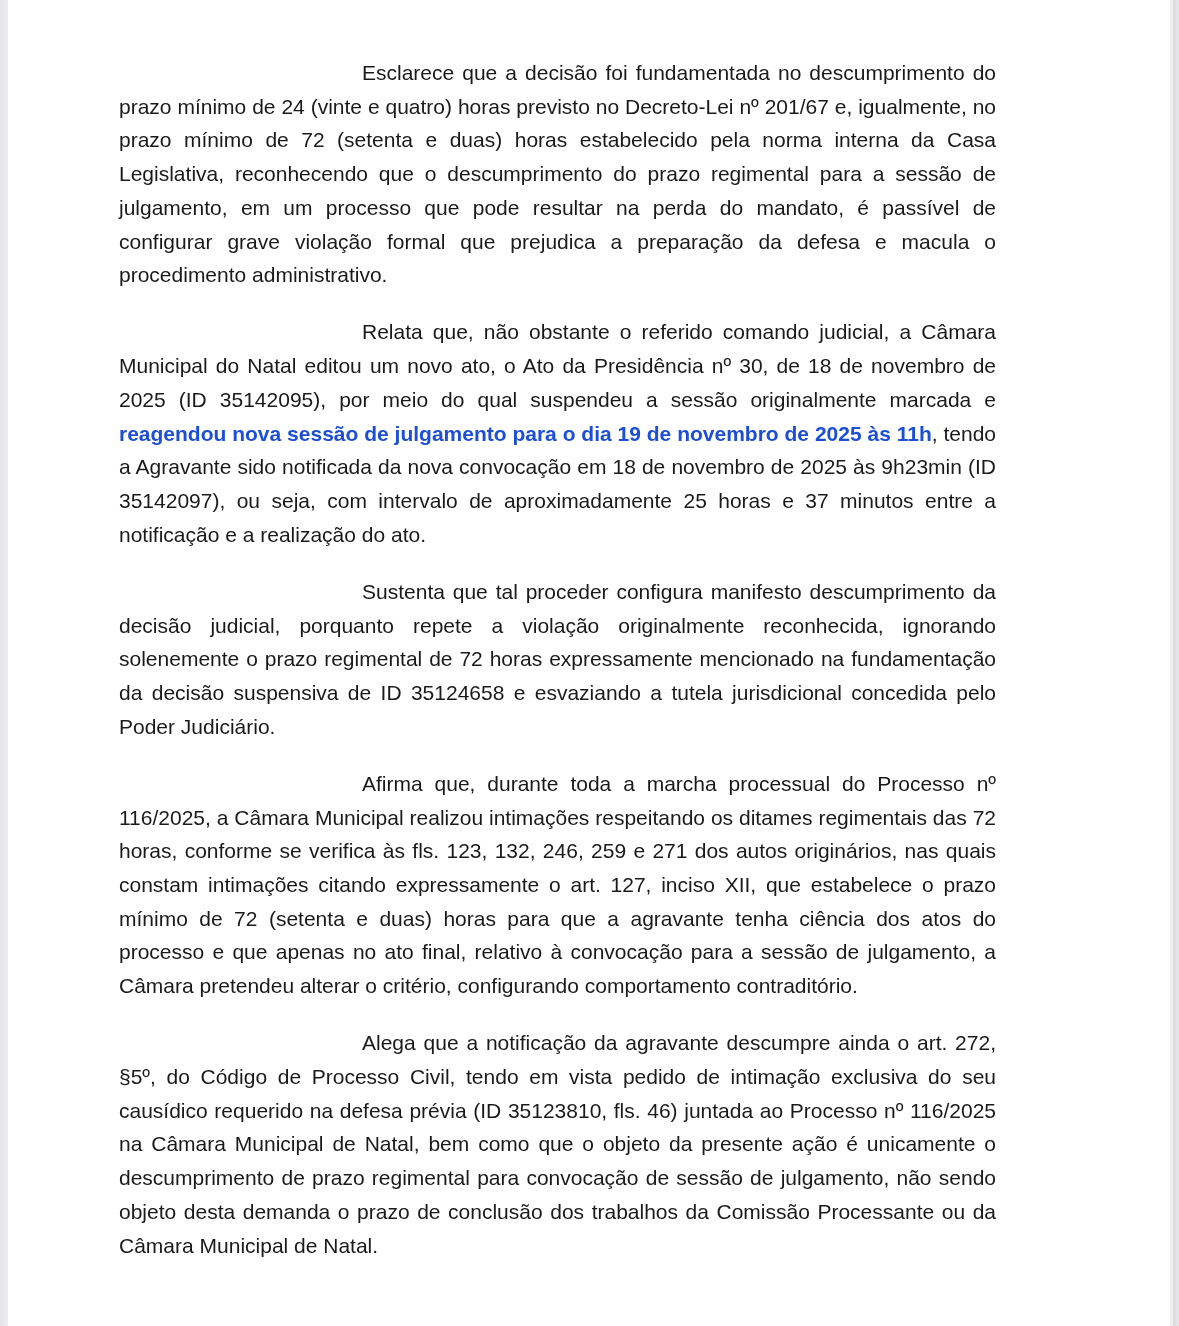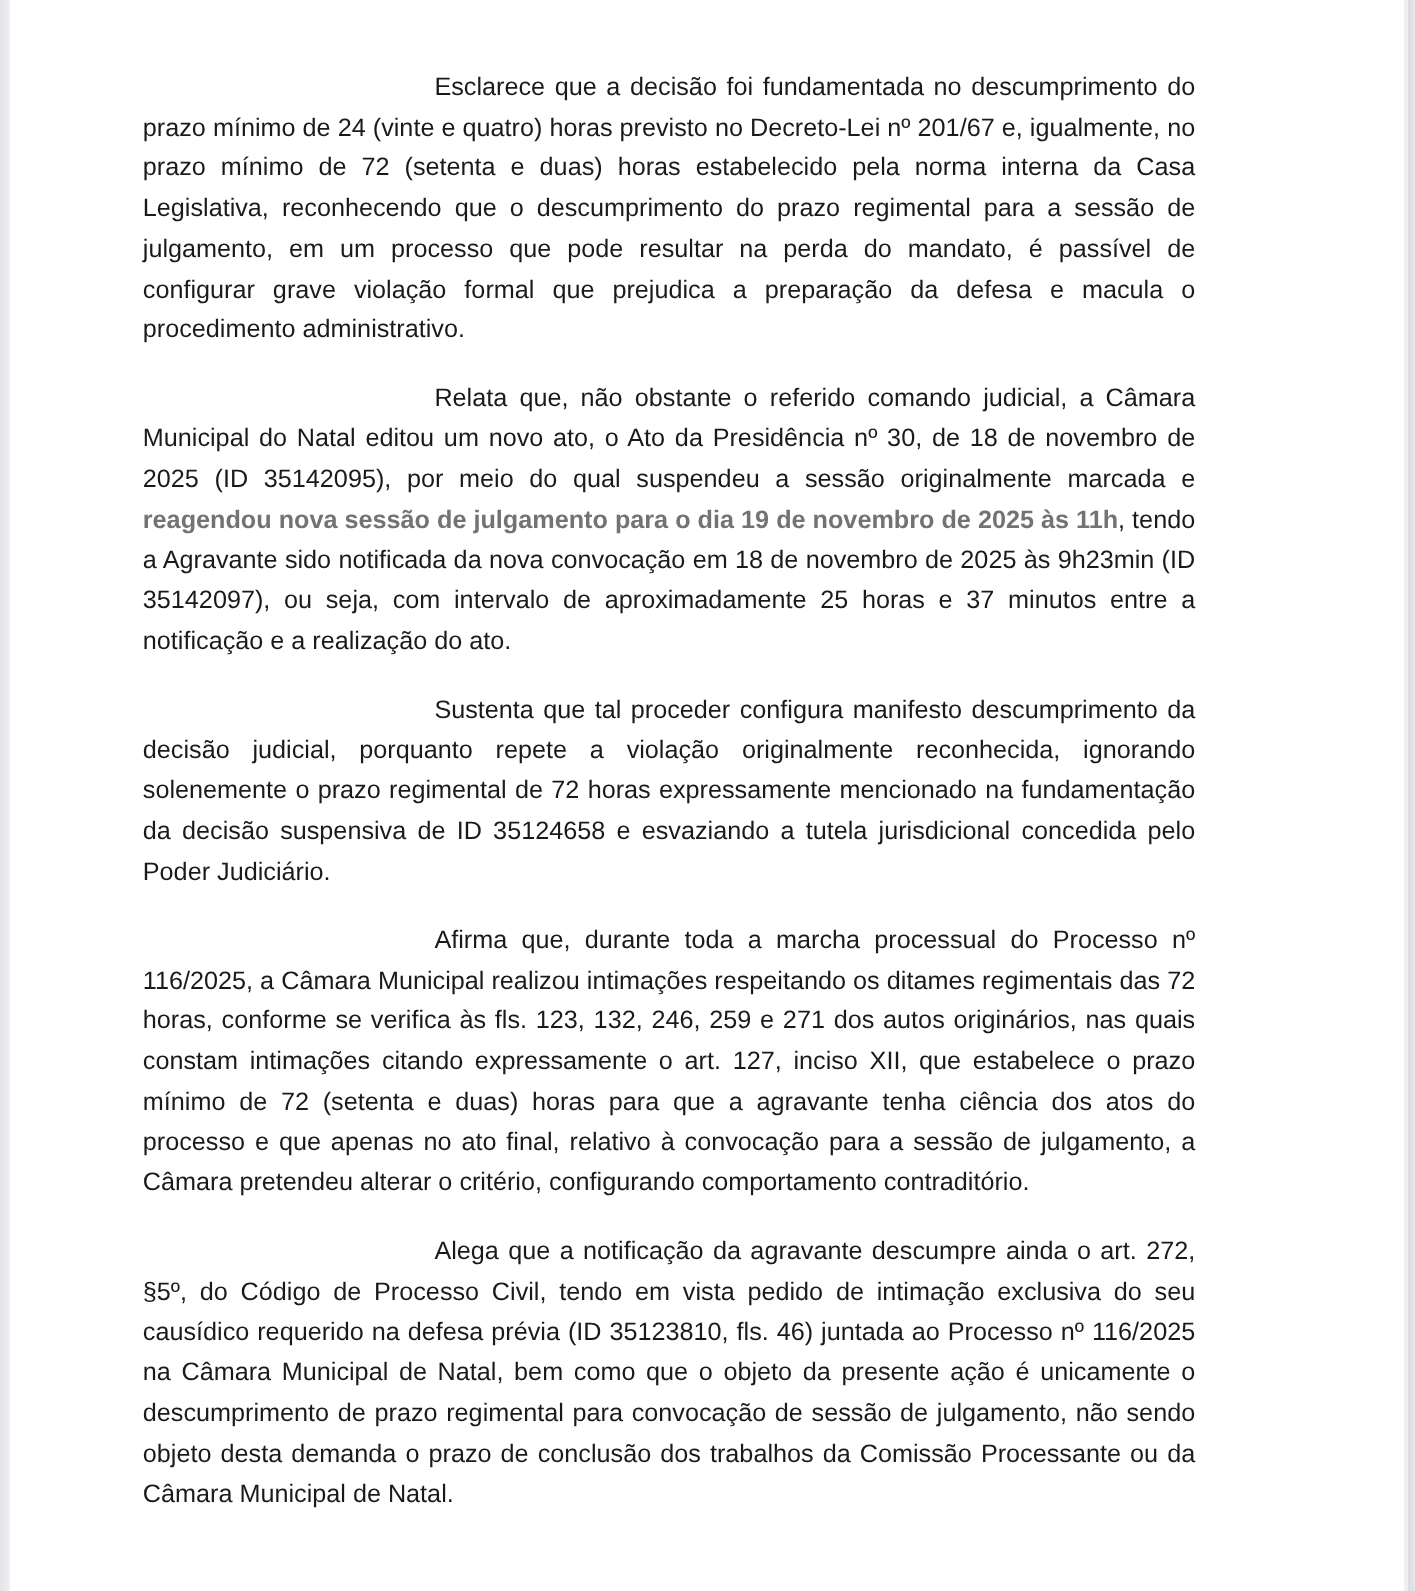--- a/index.html
+++ b/index.html
@@ -21,21 +21,21 @@
     position: absolute; left: 119px; top: 56px; width: 877px;
     color: #1a1a1a;
     font-size: 21px;
     line-height: 33.7px;
   }
   .para {
     margin: 0 0 23.5px 0;
     text-align: justify;
     text-indent: 243px;
   }
-  .para b { font-weight: bold; color: #737373; }
+  .para b { font-weight: bold; color: #1d4ed8; }
 </style>
 </head>
 <body>
 
 <div class="edge-left"></div>
 <div class="edge-right"></div>
 
 <div class="page">
   <p class="para">
     <span>Esclarece que a decisão foi fundamentada no descumprimento do prazo mínimo de 24 (vinte e quatro) horas previsto no Decreto-Lei nº 201/67 e, igualmente, no prazo mínimo de 72 (setenta e duas) horas estabelecido pela norma interna da Casa Legislativa, reconhecendo que o descumprimento do prazo regimental para a sessão de julgamento, em um processo que pode resultar na perda do mandato, é passível de configurar grave violação formal que prejudica a preparação da defesa e macula o procedimento administrativo.</span>

